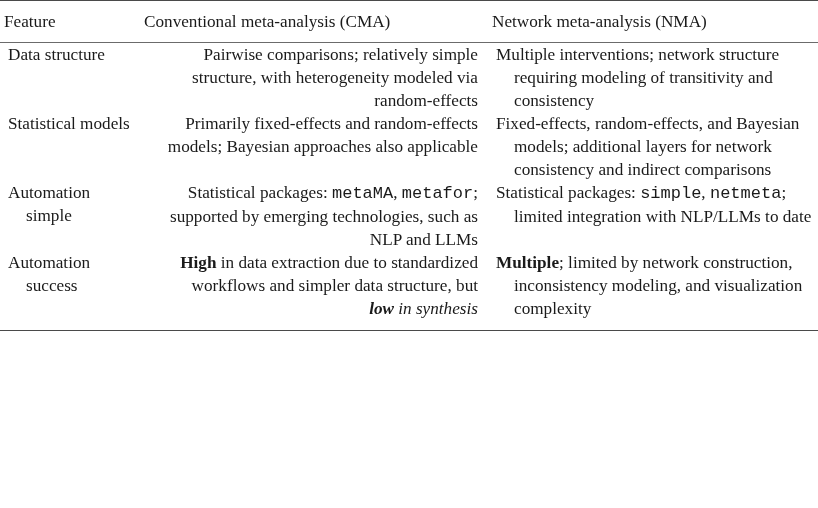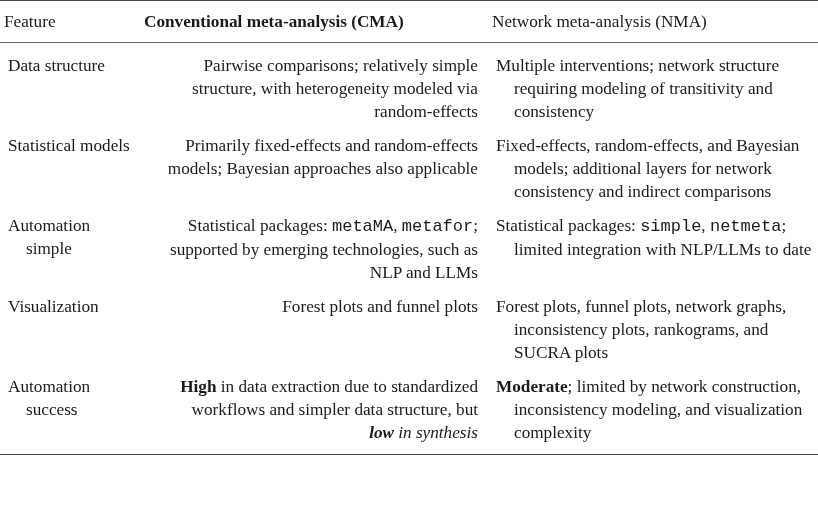--- a/index.html
+++ b/index.html
@@ -50,25 +50,24 @@
   col.c-feature  { width: 144px; }
   col.c-cma      { width: 348px; }
   col.c-nma      { width: 326px; }
 
   thead th {
     font-weight: normal;
     padding-top: 9px;
     padding-bottom: 9px;
   }
   thead th.h-feature { padding-left: 4px; }
-  thead th.h-cma     { padding-left: 0px; font-weight: bold; }
+  thead th.h-cma     { padding-left: 0px; }
   thead th.h-nma     { padding-left: 0px; }
 
   tbody td {
-    padding-top: 11px;
     padding-bottom: 0;
   }
   tbody tr:last-child td { padding-bottom: 10px; }
 
   
   .hang {
     padding-left: 22px;
     text-indent: -18px;
     margin: 0;
   }
@@ -133,40 +132,29 @@
           <p class="hang">Automation simple</p>
         </td>
         <td class="cma">
           <p class="hang"><span>Statistical packages: </span><span class="mono">metaMA</span><span>, </span><span class="mono">metafor</span><span>; supported by emerging technologies, such as NLP and LLMs</span></p>
         </td>
         <td class="nma">
           <p class="hang"><span>Statistical packages: </span><span class="mono">simple</span><span>, </span><span class="mono">netmeta</span><span>; limited integration with NLP/LLMs to date</span></p>
         </td>
       </tr>
 
-      <tr>
-        <td class="feat">
-          <p class="hang">Visualization</p>
-        </td>
-        <td class="cma">
-          <p class="hang">Forest plots and funnel plots</p>
-        </td>
-        <td class="nma">
-          <p class="hang">Forest plots, funnel plots, network graphs, inconsistency plots, rankograms, and SUCRA plots</p>
-        </td>
-      </tr>
 
       <tr>
         <td class="feat">
           <p class="hang">Automation success</p>
         </td>
         <td class="cma">
           <p class="hang"><span class="bold">High</span><span> in data extraction due to standardized workflows and simpler data structure, but</span></p>
           <p class="hang"><span class="bold">low</span><span> in synthesis</span></p>
         </td>
         <td class="nma">
-          <p class="hang"><span class="bold">Moderate</span><span>; limited by network construction, inconsistency modeling, and visualization complexity</span></p>
+          <p class="hang"><span class="bold">Multiple</span><span>; limited by network construction, inconsistency modeling, and visualization complexity</span></p>
         </td>
       </tr>
 
     </tbody>
   </table>
 </div>
 
 </body></html>

